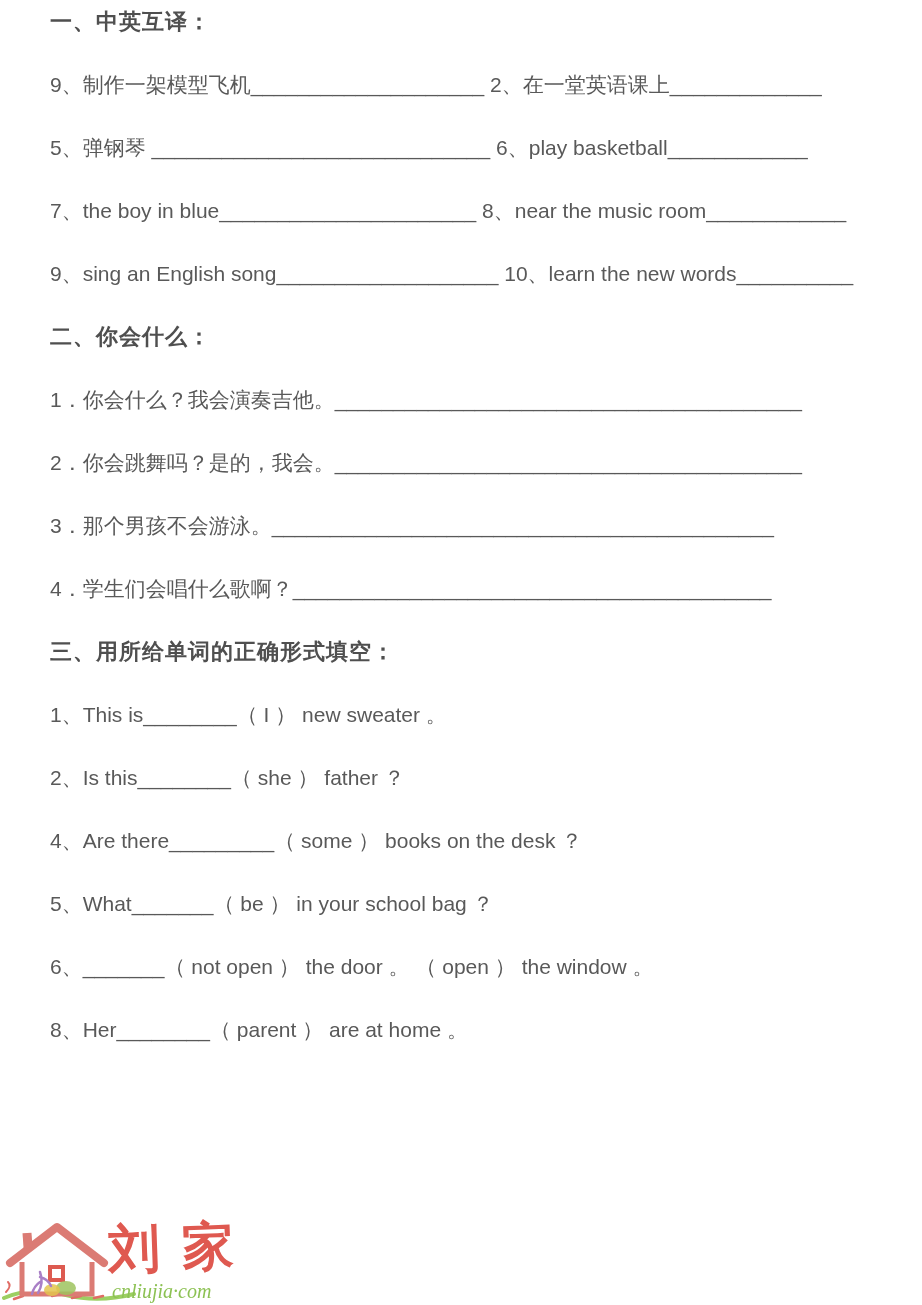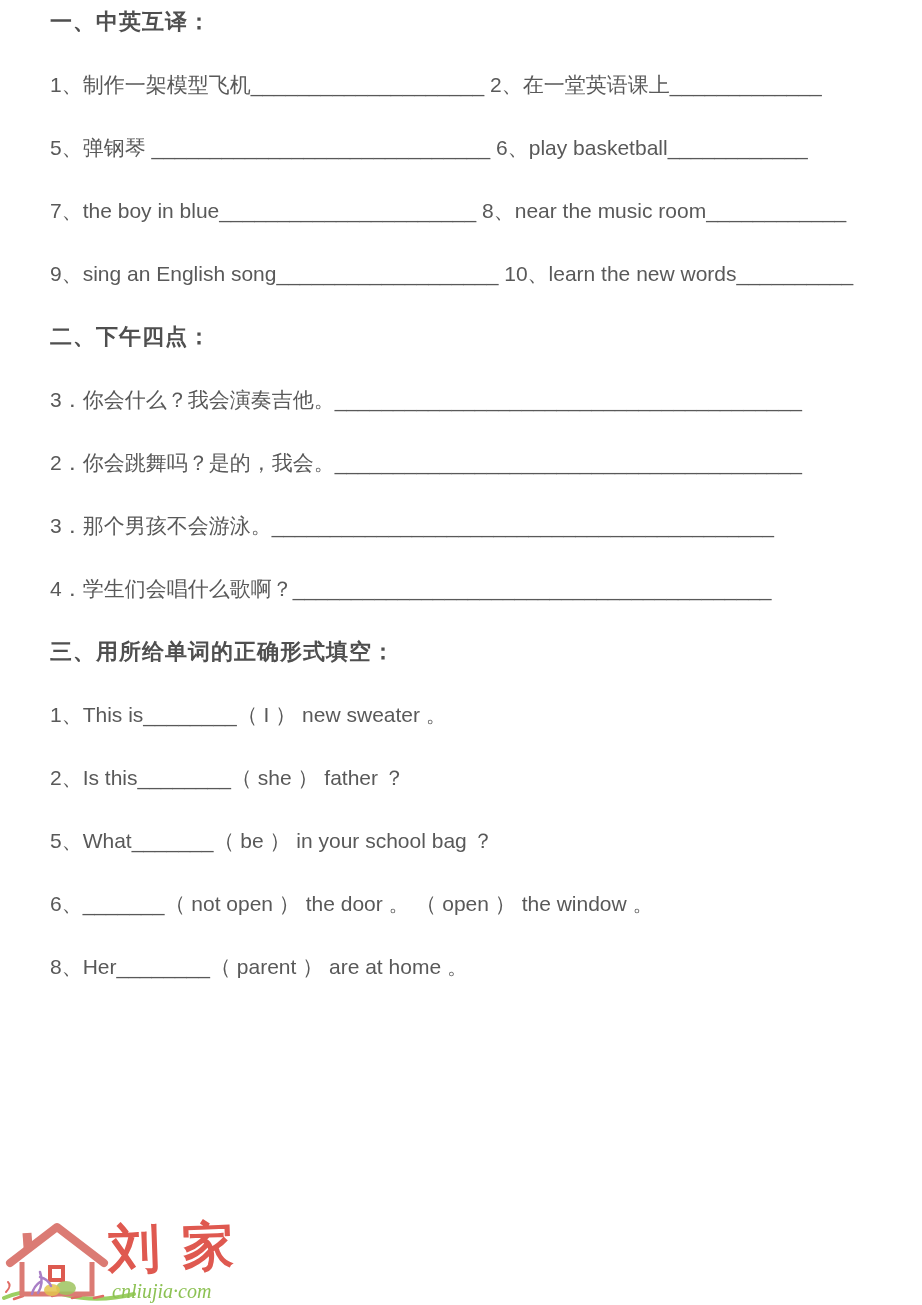--- a/index.html
+++ b/index.html
@@ -77,42 +77,43 @@
 </head>
 <body>
 
 <div class="page">
 
   <div class="content">
 
     <section>
       <h2 class="sec-title">一、中英互译：</h2>
       <div>
-          <div class="line">1、制作一架模型飞机____________________ 2、在一堂英语课上_____________</div>
+          <div class="line">9、制作一架模型飞机____________________ 2、在一堂英语课上_____________</div>
           <div class="line">5、弹钢琴 _____________________________ 6、play basketball____________</div>
           <div class="line">7、the boy in blue______________________ 8、near the music room____________</div>
           <div class="line">9、sing an English song___________________ 10、learn the new words__________</div>
         </div>
     </section>
 
     <section>
-      <h2 class="sec-title">二、下午四点：</h2>
+      <h2 class="sec-title">二、你会什么：</h2>
       <div>
-          <div class="line">3．你会什么？我会演奏吉他。________________________________________</div>
+          <div class="line">1．你会什么？我会演奏吉他。________________________________________</div>
           <div class="line">2．你会跳舞吗？是的，我会。________________________________________</div>
           <div class="line">3．那个男孩不会游泳。___________________________________________</div>
           <div class="line">4．学生们会唱什么歌啊？_________________________________________</div>
         </div>
     </section>
 
     <section>
       <h2 class="sec-title">三、用所给单词的正确形式填空：</h2>
       <div>
           <div class="line">1、This is________（ I ） new sweater 。</div>
           <div class="line">2、Is this________（ she ） father ？</div>
+          <div class="line">4、Are there_________（ some ） books on the desk ？</div>
           <div class="line">5、What_______（ be ） in your school bag ？</div>
           <div class="line">6、_______（ not open ） the door 。 （ open ） the window 。</div>
           <div class="line">8、Her________（ parent ） are at home 。</div>
         </div>
     </section>
 
   </div>
 
   <div class="watermark">
     <svg class="wm-house" width="160" height="84" viewBox="0 0 160 84">

